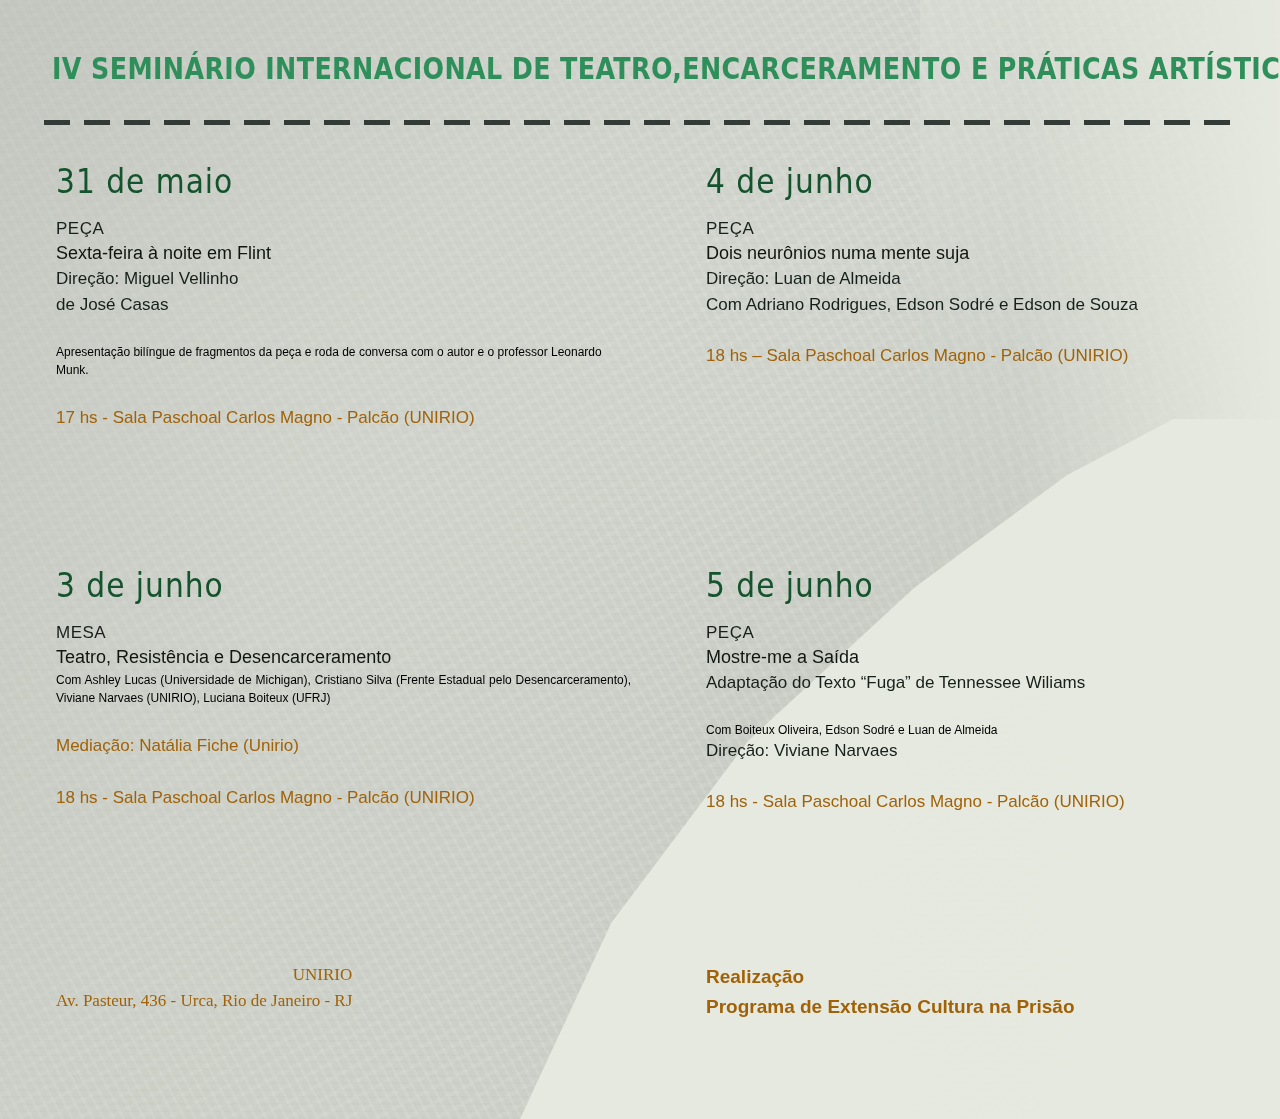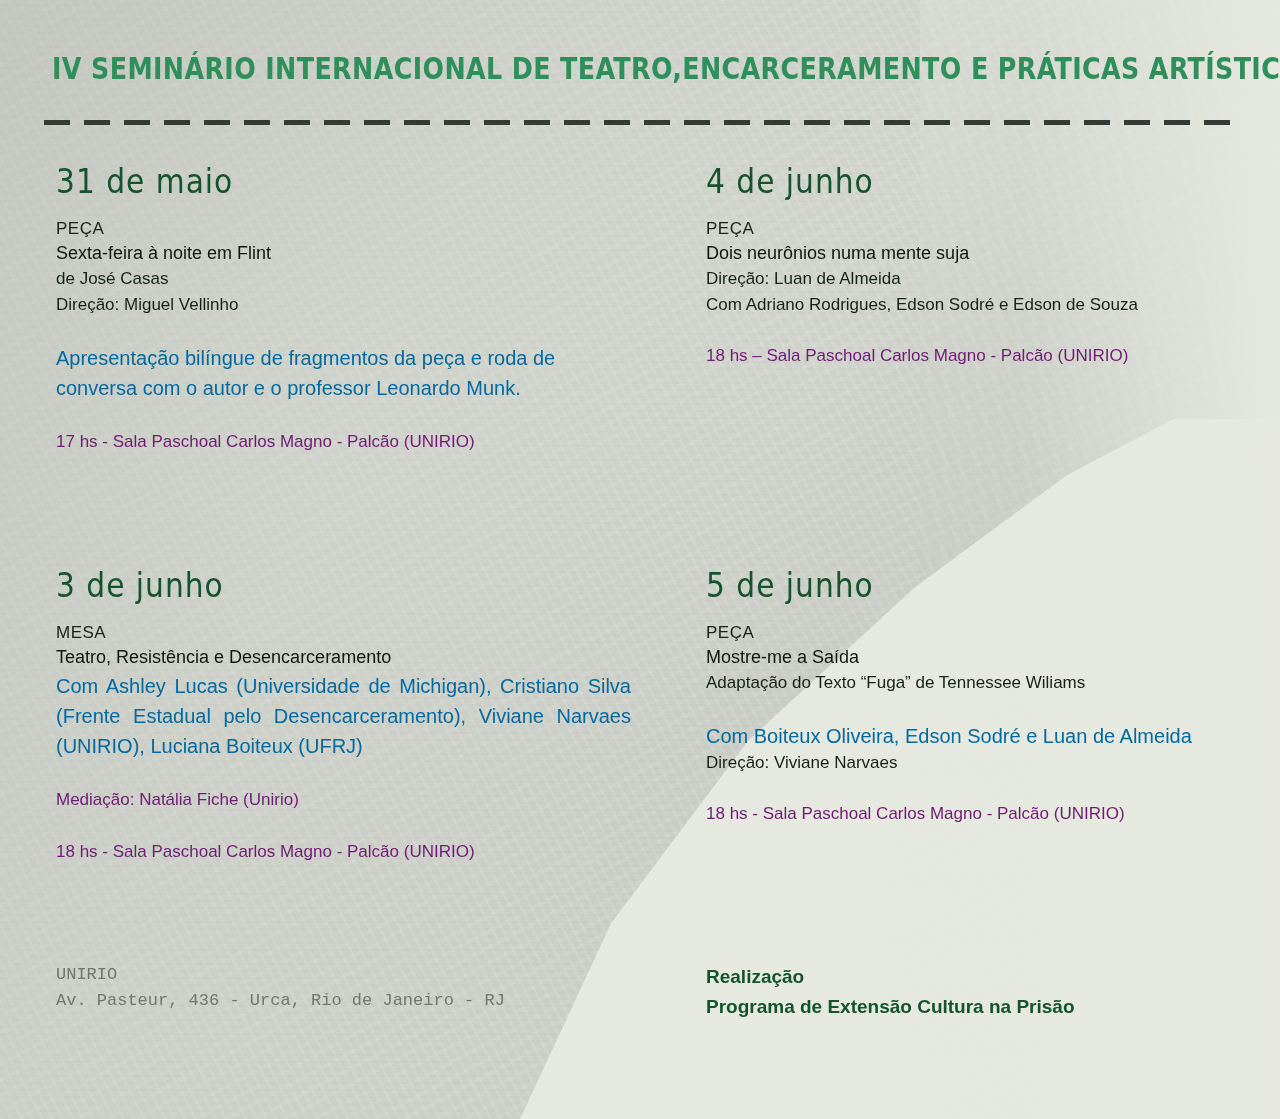--- a/index.html
+++ b/index.html
@@ -140,51 +140,52 @@
   }
   .line {
     font-family: "Liberation Sans", sans-serif;
     font-size: 17px;
     color: #16201a;
     margin: 0 0 2px 0;
     line-height: 1.42;
   }
   .para {
     font-family: "Liberation Sans", sans-serif;
-    font-size: 20px;
-    color: #0369a1;
+    font-size: 12px;
+    color: #000000;
     line-height: 1.5;
     margin: 26px 0 0 0;
     max-width: 575px;
   }
   .para.justify { text-align: justify; }
   .where {
     font-family: "Liberation Sans", sans-serif;
     font-size: 17px;
-    color: #701a75;
+    color: #a16207;
   }
 
   
   .footer-left {
     position: absolute;
     left: 56px;
     top: 962px;
-    font-family: Liberation Mono, monospace;
-    font-size: 17px;
-    color: #737373;
+    font-family: Liberation Serif, serif;
+    font-size: 17px;
+    color: #a16207;
     line-height: 1.55;
+    text-align: right;
   }
   .footer-right {
     position: absolute;
     left: 706px;
     top: 962px;
     font-family: "Liberation Sans", sans-serif;
     font-size: 19px;
     font-weight: bold;
-    color: #14532d;
+    color: #a16207;
     line-height: 1.6;
   }
 </style>
 </head>
 <body>
 
 <div class="poster">
   <div class="bg-photo"></div>
   <div class="bg-water"></div>
   <div class="bg-land"></div>
@@ -193,22 +194,22 @@
 
   <div class="content">
 
     <div class="title">IV SEMINÁRIO INTERNACIONAL DE TEATRO,ENCARCERAMENTO E PRÁTICAS ARTÍSTICAS COMUNITÁRIAS</div>
     <div class="rule"></div>
 
     <div class="col-left block-a">
       <div class="day">31 de maio</div>
       <div class="kind">PEÇA</div>
       <div class="piece">Sexta-feira à noite em Flint</div>
+      <div class="line">Direção: Miguel Vellinho</div>
       <div class="line">de José Casas</div>
-      <div class="line">Direção: Miguel Vellinho</div>
       <div class="para">Apresentação bilíngue de fragmentos da peça e roda de conversa com o autor e o professor Leonardo Munk.</div>
       <div class="para where">17 hs - Sala Paschoal Carlos Magno - Palcão (UNIRIO)</div>
     </div>
 
     <div class="col-right block-a">
       <div class="day">4 de junho</div>
       <div class="kind">PEÇA</div>
       <div class="piece">Dois neurônios numa mente suja</div>
       <div class="line">Direção: Luan de Almeida</div>
       <div class="line">Com Adriano Rodrigues, Edson Sodré e Edson de Souza</div>

